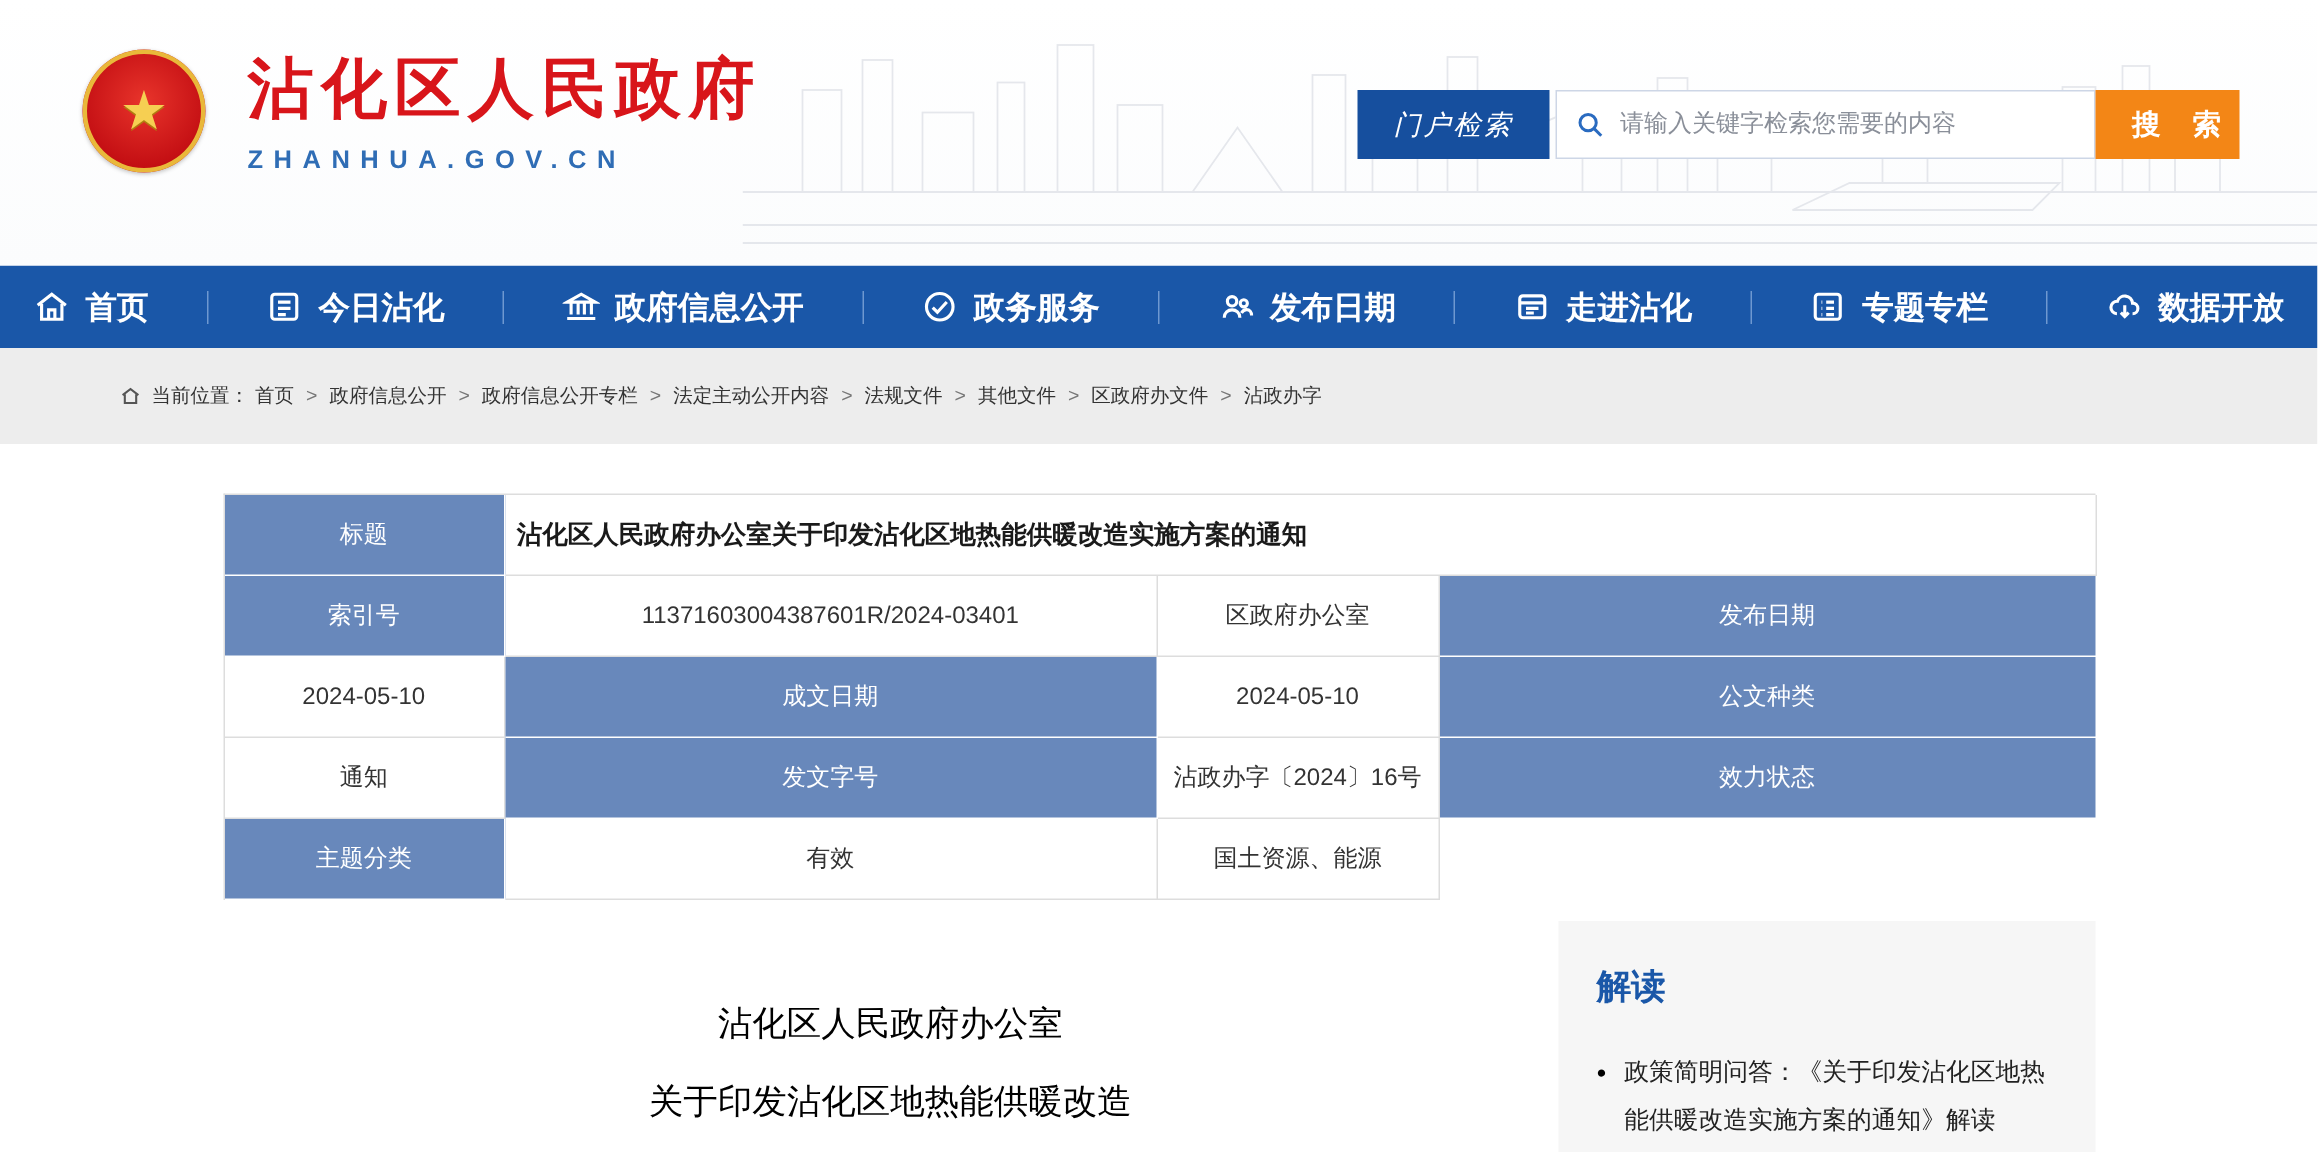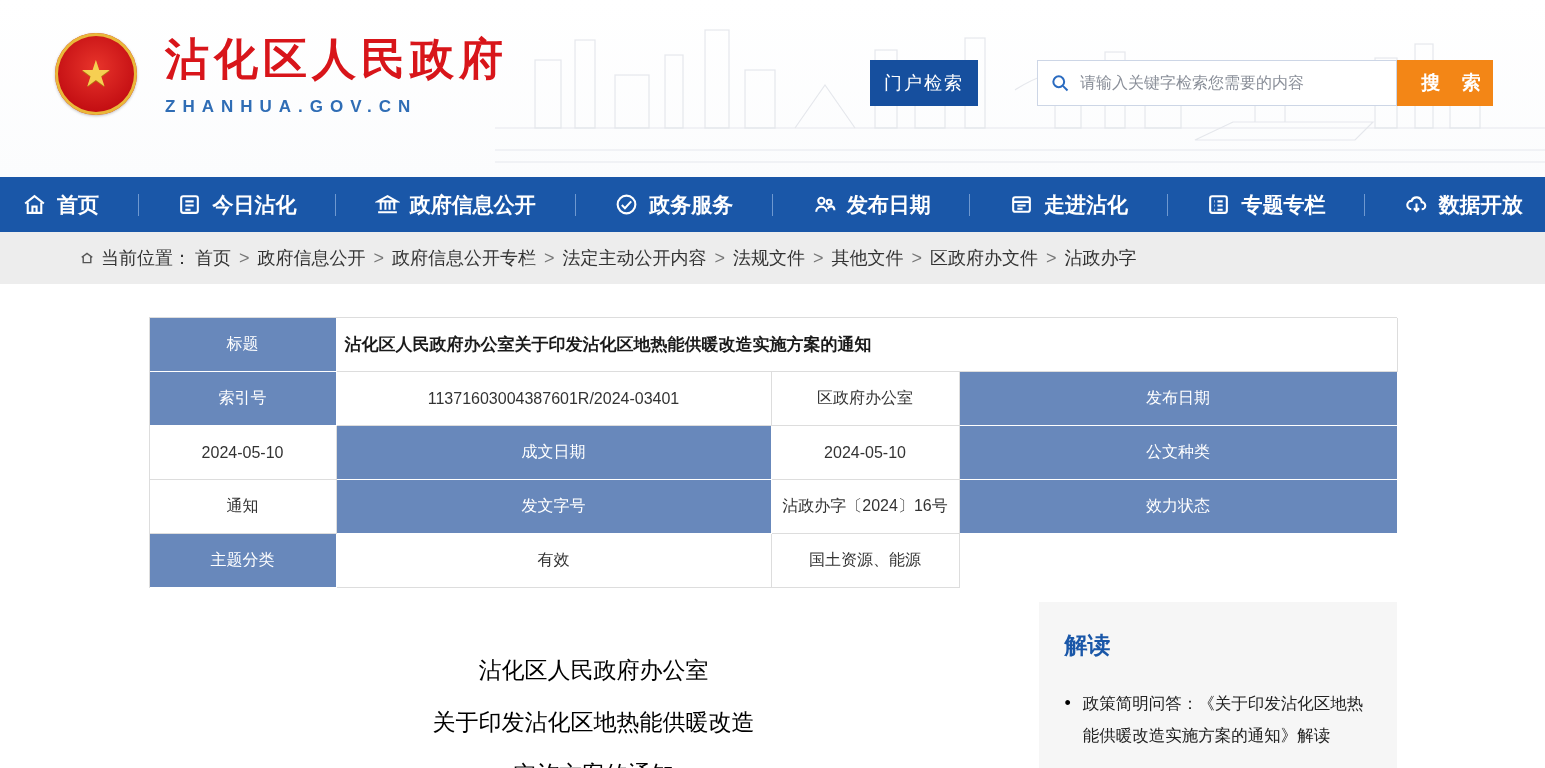--- a/index.html
+++ b/index.html
@@ -12,35 +12,35 @@
   .logo-wrap { position:absolute; left:55px; top:30px; display:flex; align-items:center; gap:28px; cursor:pointer; }
   .emblem { width:82px; height:82px; border-radius:50%;
             background:radial-gradient(circle at 50% 42%, #e8342b, #c20d12 72%);
             box-shadow:inset 0 0 0 3px #e9b83a, 0 1px 3px rgba(0,0,0,.25);
             display:flex; align-items:center; justify-content:center; }
   .emblem .star { color:#f6cf52; font-size:36px; line-height:1; text-shadow:0 1px 0 #b07c10; }
   .site-name { color:#d8151a; font-size:44px; font-weight:bold; letter-spacing:5px; }
   .site-domain { color:#2f6db5; font-size:17px; letter-spacing:7px; margin-top:8px; font-weight:bold; }
 
   .search-area { position:absolute; right:52px; top:60px; display:flex; align-items:stretch; height:46px; }
-  .portal-btn { background:#164f9e; color:#fff; font-size:18px; border:none; width:108px; letter-spacing:2px; cursor:pointer; margin-right:24px; }
-  .search-box { display:flex; align-items:center; background:#fff; border:1px solid #cdd6e6; width:360px; padding:0 12px;margin-left:35px; }
+  .portal-btn { background:#164f9e; color:#fff; font-size:18px; border:none; width:128px; letter-spacing:2px; cursor:pointer; margin-right:4px;font-style:italic; }
+  .search-box { display:flex; align-items:center; background:#fff; border:1px solid #cdd6e6; width:360px; padding:0 12px; }
   .search-box svg { flex:0 0 auto; margin-right:10px; }
   .search-input { border:none; outline:none; font-size:16px; color:#333; width:100%; background:transparent; }
   .search-input::placeholder { color:#8a8f99; }
   .search-btn { background:#f38616; color:#fff; font-size:19px; font-weight:bold; border:none; width:96px; letter-spacing:8px; cursor:pointer; padding-left:20px; }
 
   
   .nav { height:55px; background:#1a57a8; display:flex; align-items:center; justify-content:space-between; padding:0 22px; }
   .nav-item { display:flex; align-items:center; gap:10px; color:#fff; font-size:21px; font-weight:bold; white-space:nowrap; cursor:pointer; }
   .nav-item svg { display:block; }
   .nav-divider { width:1px; height:22px; background:rgba(180,205,240,.55); flex:0 0 auto; }
 
   
-  .breadcrumb { height:52px; background:#ededed; display:flex; align-items:center; padding-left:80px; font-size:18px; color:#333; }
+  .breadcrumb { height:64px; background:#ededed; display:flex; align-items:center; padding-left:80px; font-size:13px; color:#333; }
   .breadcrumb .home-ic { margin-right:7px; display:flex; }
   .crumb-prefix { margin-right:4px; color:#333; }
   .crumb { color:#333; cursor:pointer; }
   .crumb:not(.last)::after { content:">"; color:#777; margin:0 8px; cursor:default; }
 
   
   .content { width:1248px; margin:0 auto; }
   .meta-table { display:grid; grid-template-columns:187px 435px 188px 438px; margin-top:33px;
                 border-top:1px solid #ddd; border-left:1px solid #ddd; }
   .cell { min-height:54px; display:flex; align-items:center; justify-content:center;

